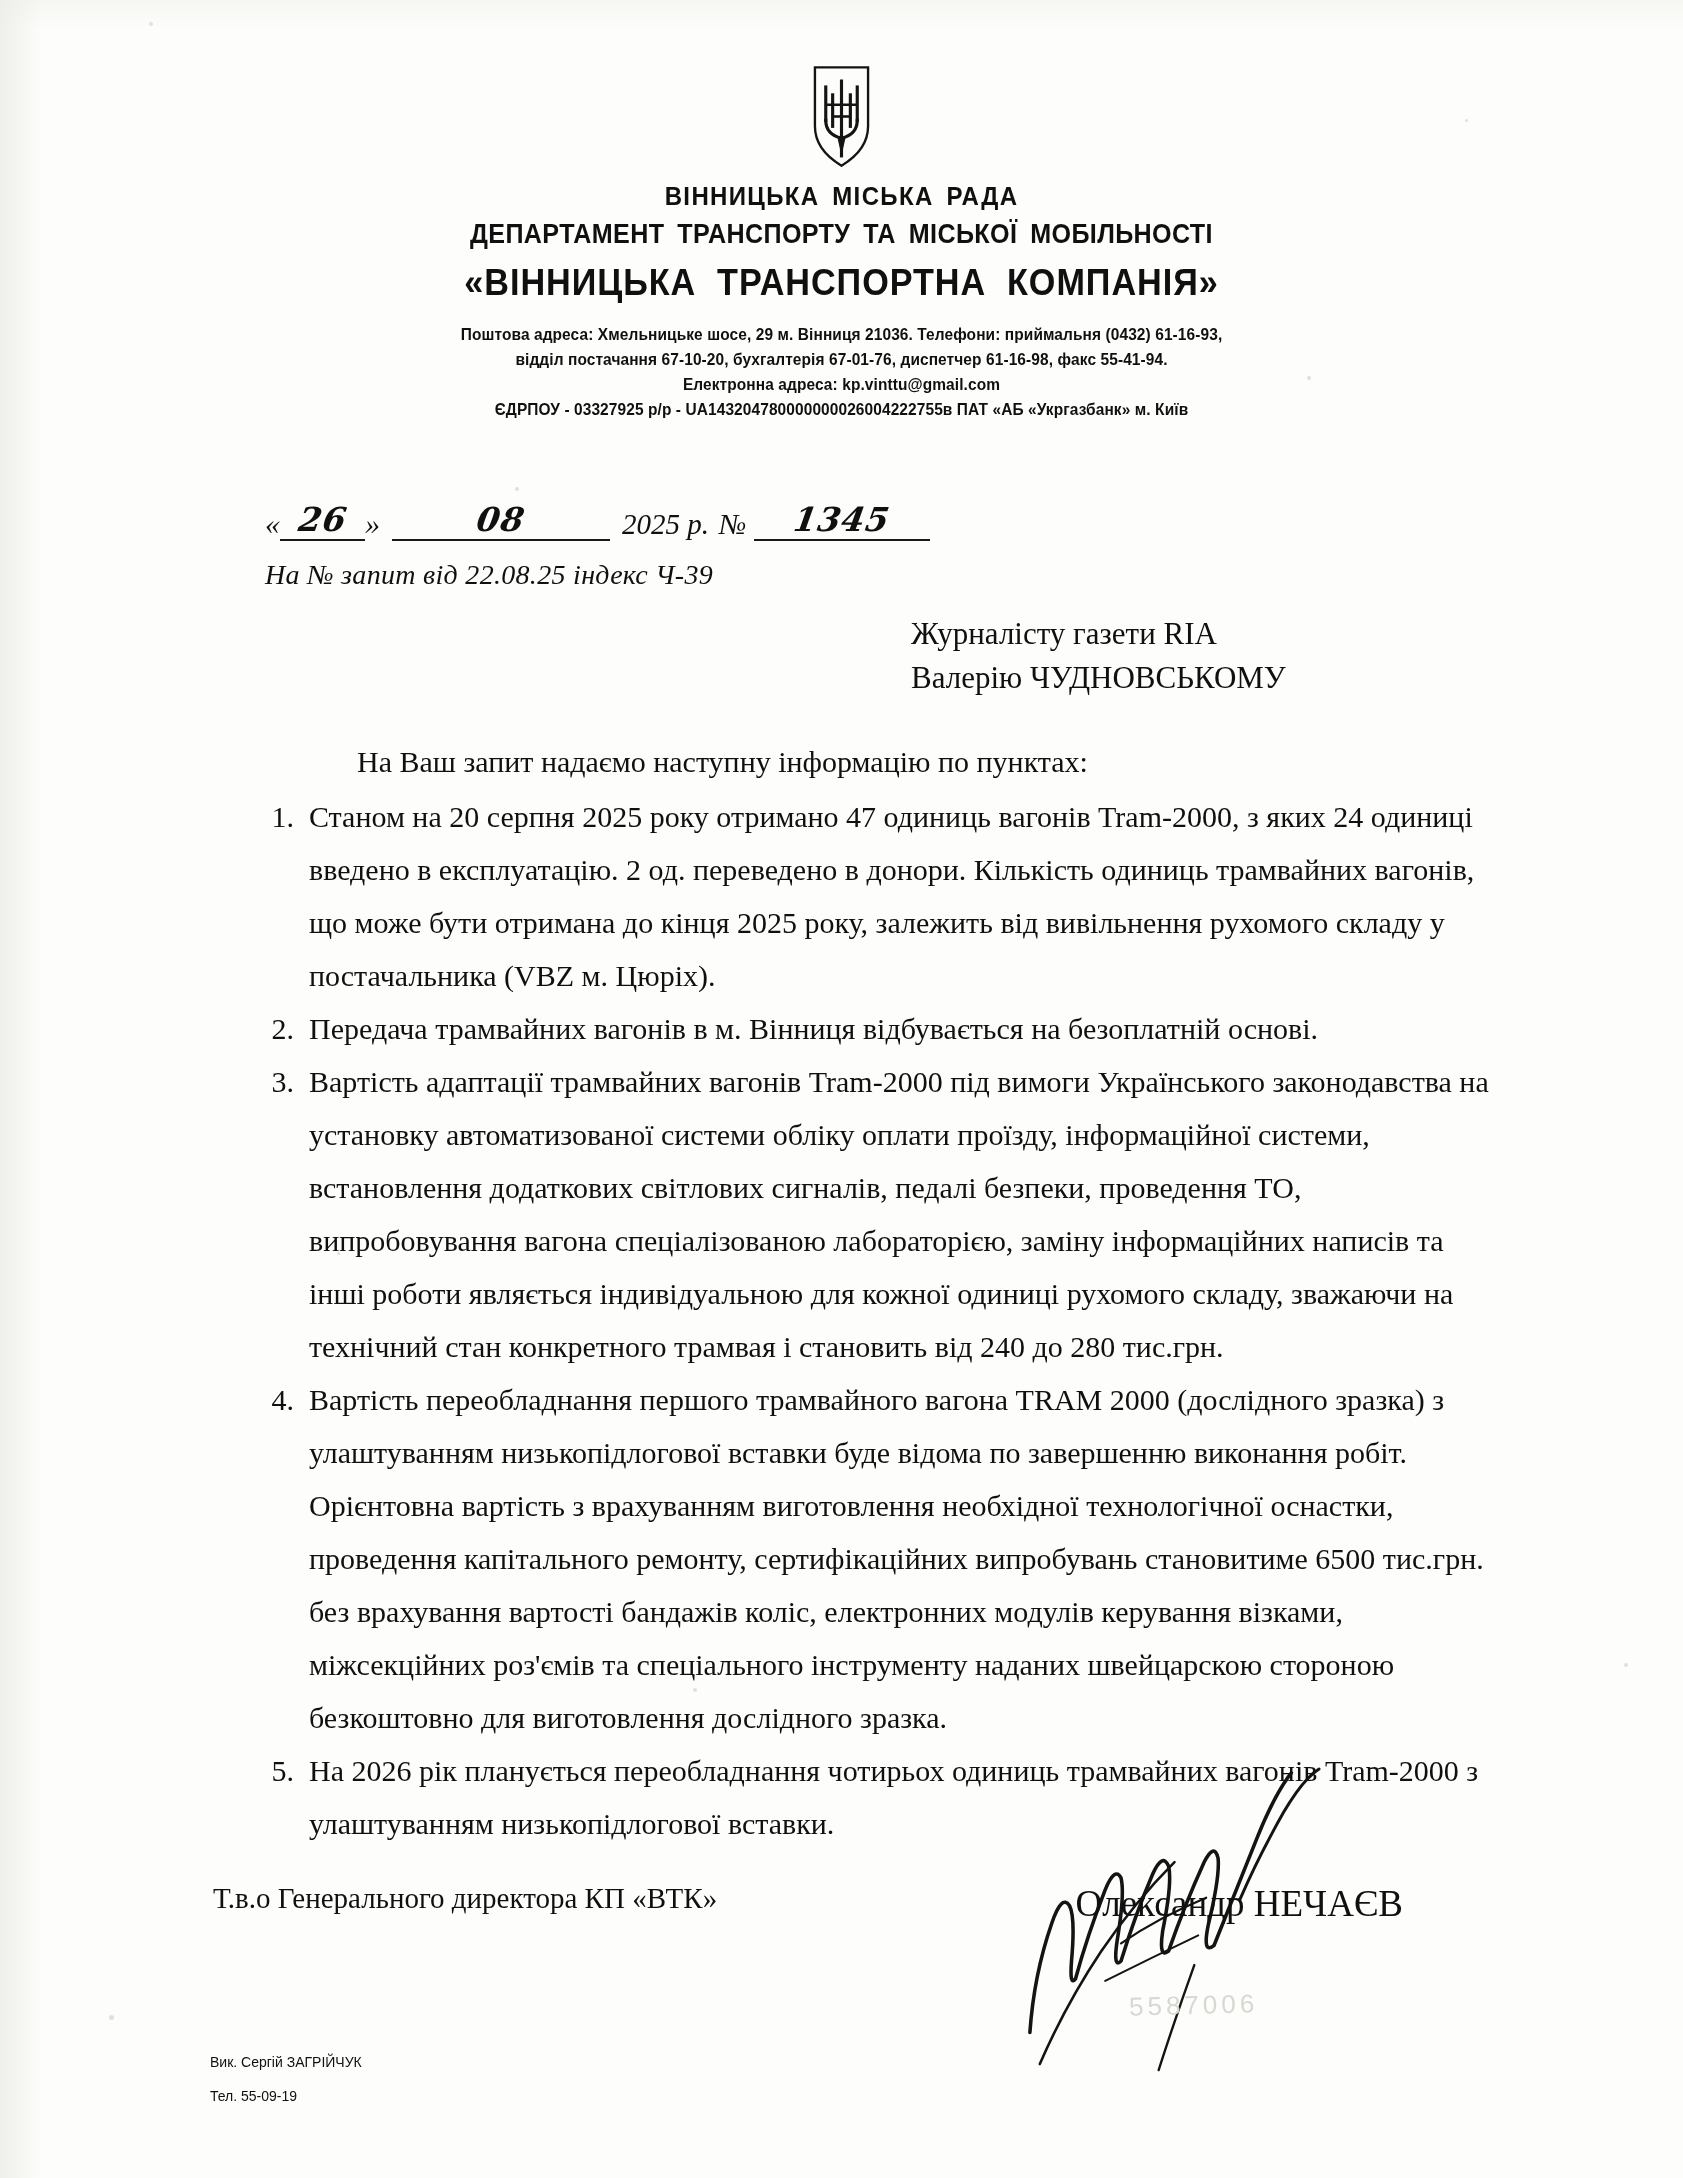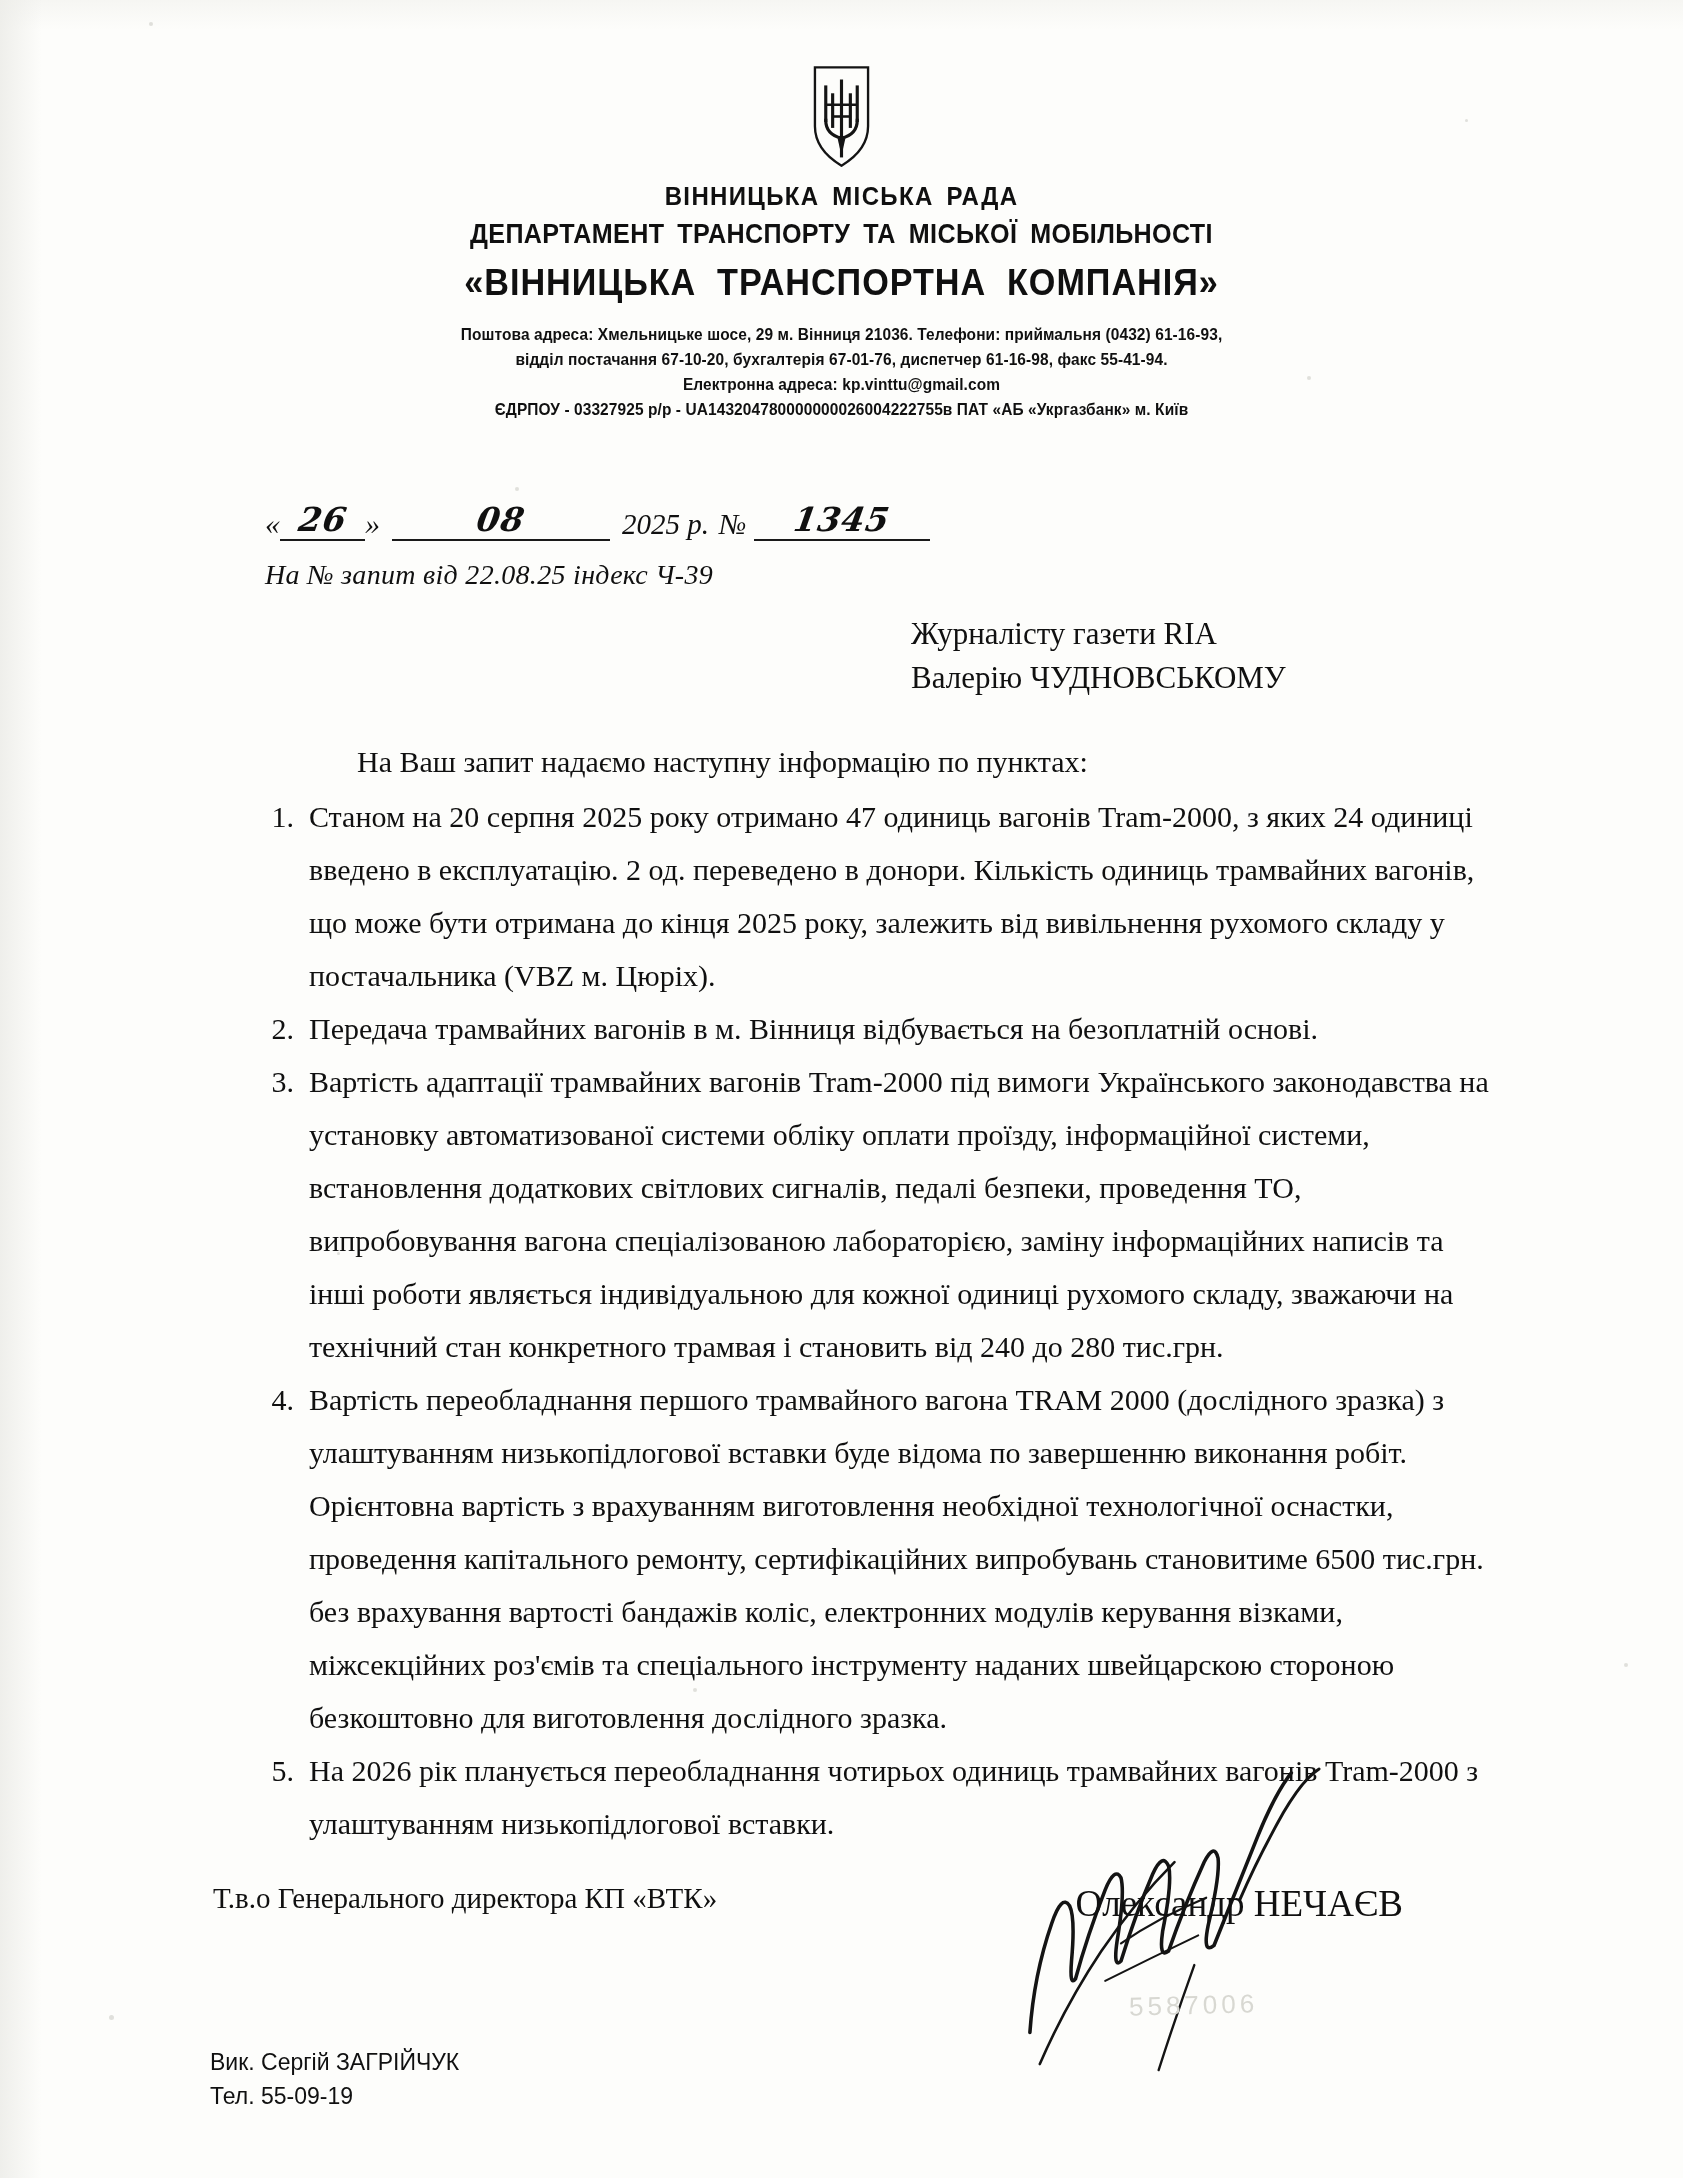--- a/index.html
+++ b/index.html
@@ -199,21 +199,21 @@
     height: 307px;
     pointer-events: none;
   }
 
   
   .footer {
     position: absolute;
     left: 210px;
     top: 2045px;
     font-family: "Liberation Sans", sans-serif;
-    font-size: 23px;
+    font-size: 14px;
     line-height: 34px;
     font-weight: 400;
   }
 
   
   .bleed {
     position: absolute;
     left: 1129px;
     top: 1990px;
     font-family: "Liberation Sans", sans-serif;

